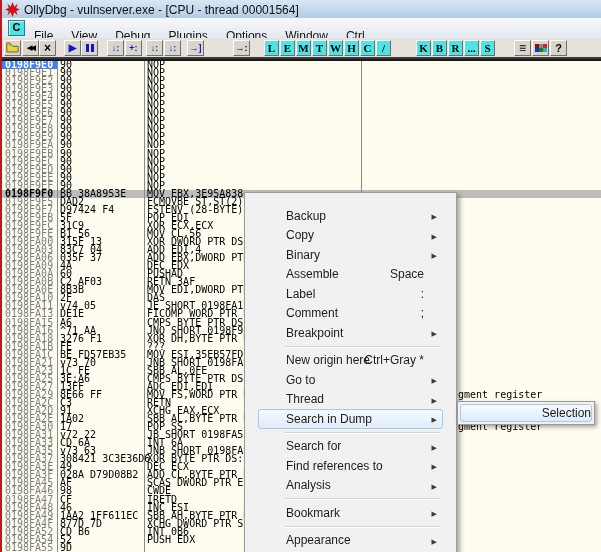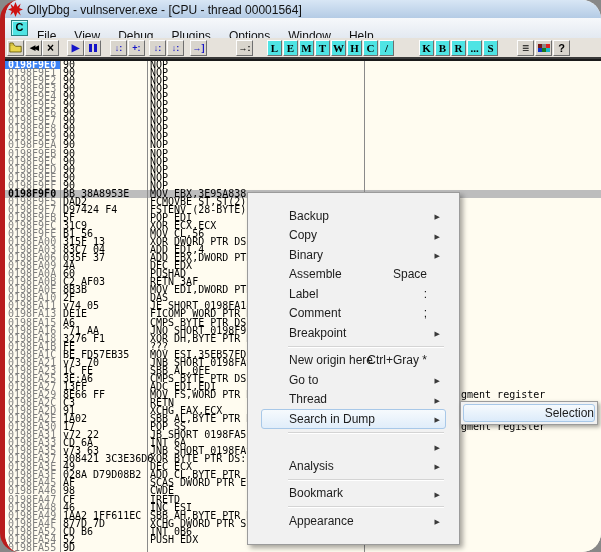--- a/index.html
+++ b/index.html
@@ -1,18 +1,18 @@
 <!DOCTYPE html>
 <html style="--title-from: #d8e6f5; --title-to: #b4cbe5; --disasm-bg: #fffcf0; --sel-gray: #bdbdbd; --cyan: #4fe4e4; --icon-blue: #1515c8; --hl-border: #a8c8e8;"><head>
 <meta charset="utf-8">
 <style>
   html,body{margin:0;padding:0;background:#888;}
   #screen{position:relative;width:601px;height:552px;overflow:hidden;
           font-family:"Liberation Sans",sans-serif;background:var(--disasm-bg);
-          border-left:5px solid #b91c1c;box-sizing:border-box;border-radius:19px;}
+          border-left:2px solid #b91c1c;box-sizing:border-box;}
   
   #titlebar{position:absolute;left:0;top:0;width:601px;height:18px;
     background:linear-gradient(var(--title-from),var(--title-to));
     border-bottom:1px solid #8fa6c0;display:flex;align-items:center;}
   #titlebar .appicon{width:15px;height:15px;margin:1px 4px 0 3px;flex:none;}
   #titlebar .ttext{font-size:12px;color:#111;white-space:nowrap;margin-top:1px;}
   
   #menubar{position:absolute;left:0;top:18px;width:601px;height:20px;
     background:linear-gradient(#f6f8fb,#e3e9f1);
     border-bottom:1px solid #cdd3db;display:flex;align-items:center;}
@@ -83,21 +83,21 @@
 
   <div id="menubar">
     <div id="mdibox">C</div>
 
   <span class="mitem">File</span>
       <span class="mitem">View</span>
       <span class="mitem">Debug</span>
       <span class="mitem">Plugins</span>
       <span class="mitem">Options</span>
       <span class="mitem">Window</span>
-      <span class="mitem">Help</span>
+      <span class="mitem">Ctrl</span>
     </div>
 
   <div id="toolbar">
       <div class="tbtn" style="margin-left: 2px;">
         <svg width="13" height="11" viewBox="0 0 16 13">
           <path d="M1 3 h5 l2 2 h7 v7 h-14 z" fill="#e8d44c" stroke="#5b4f00" stroke-width="1"></path>
           <path d="M1 3 v-2 h4 l1 2" fill="#e8d44c" stroke="#5b4f00" stroke-width="1"></path>
         </svg>
       </div>
       <div class="tbtn" style="margin-left: 1px;">
@@ -547,20 +547,25 @@
         <span class="arrow">▶</span>
       </div>
       <div class="cmitem hl">
         <span class="lbl">Search in Dump</span>
         <span class="arrow">▶</span>
       </div>
       <div class="msep">
         <i></i>
       </div>
       <div class="cmitem">
+        <span class="lbl">Search for</span>
+        <span class="arrow">▶</span>
+      </div>
+      <div class="cmitem">
+        <span class="lbl">Find references to</span>
         <span class="arrow">▶</span>
       </div>
       <div class="cmitem">
         <span class="lbl">Analysis</span>
         <span class="arrow">▶</span>
       </div>
       <div class="msep">
         <i></i>
       </div>
       <div class="cmitem">

